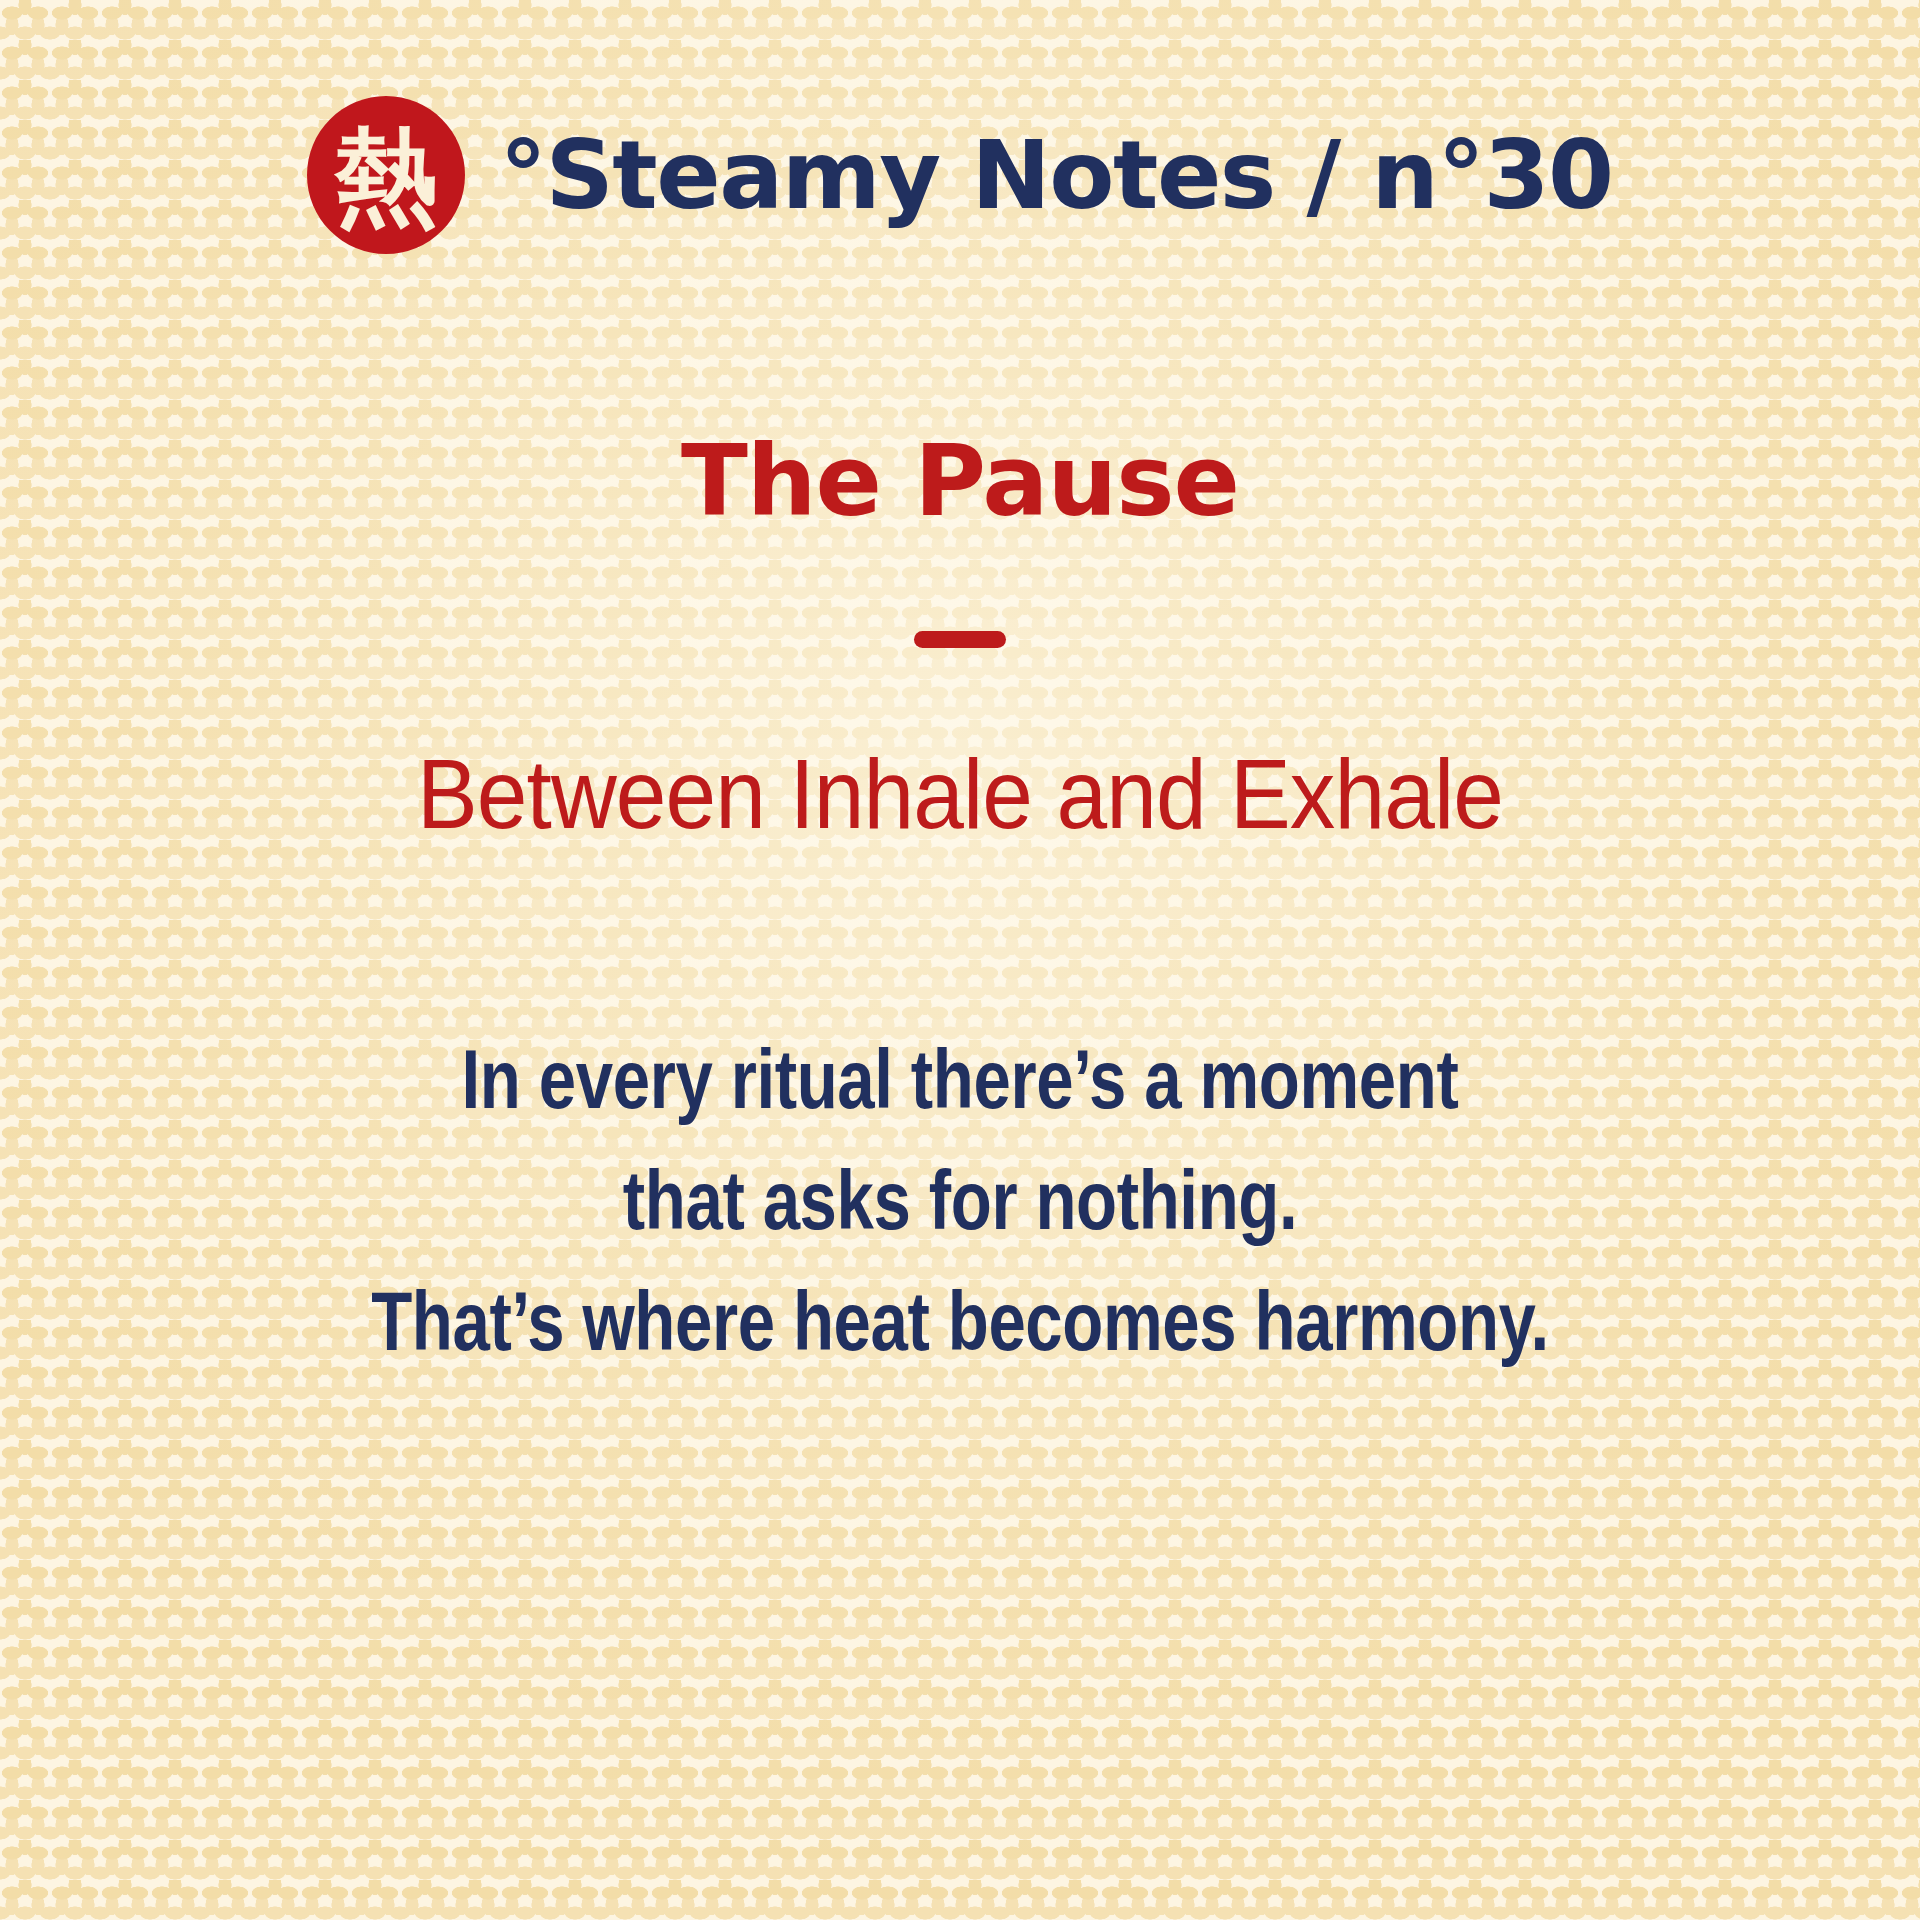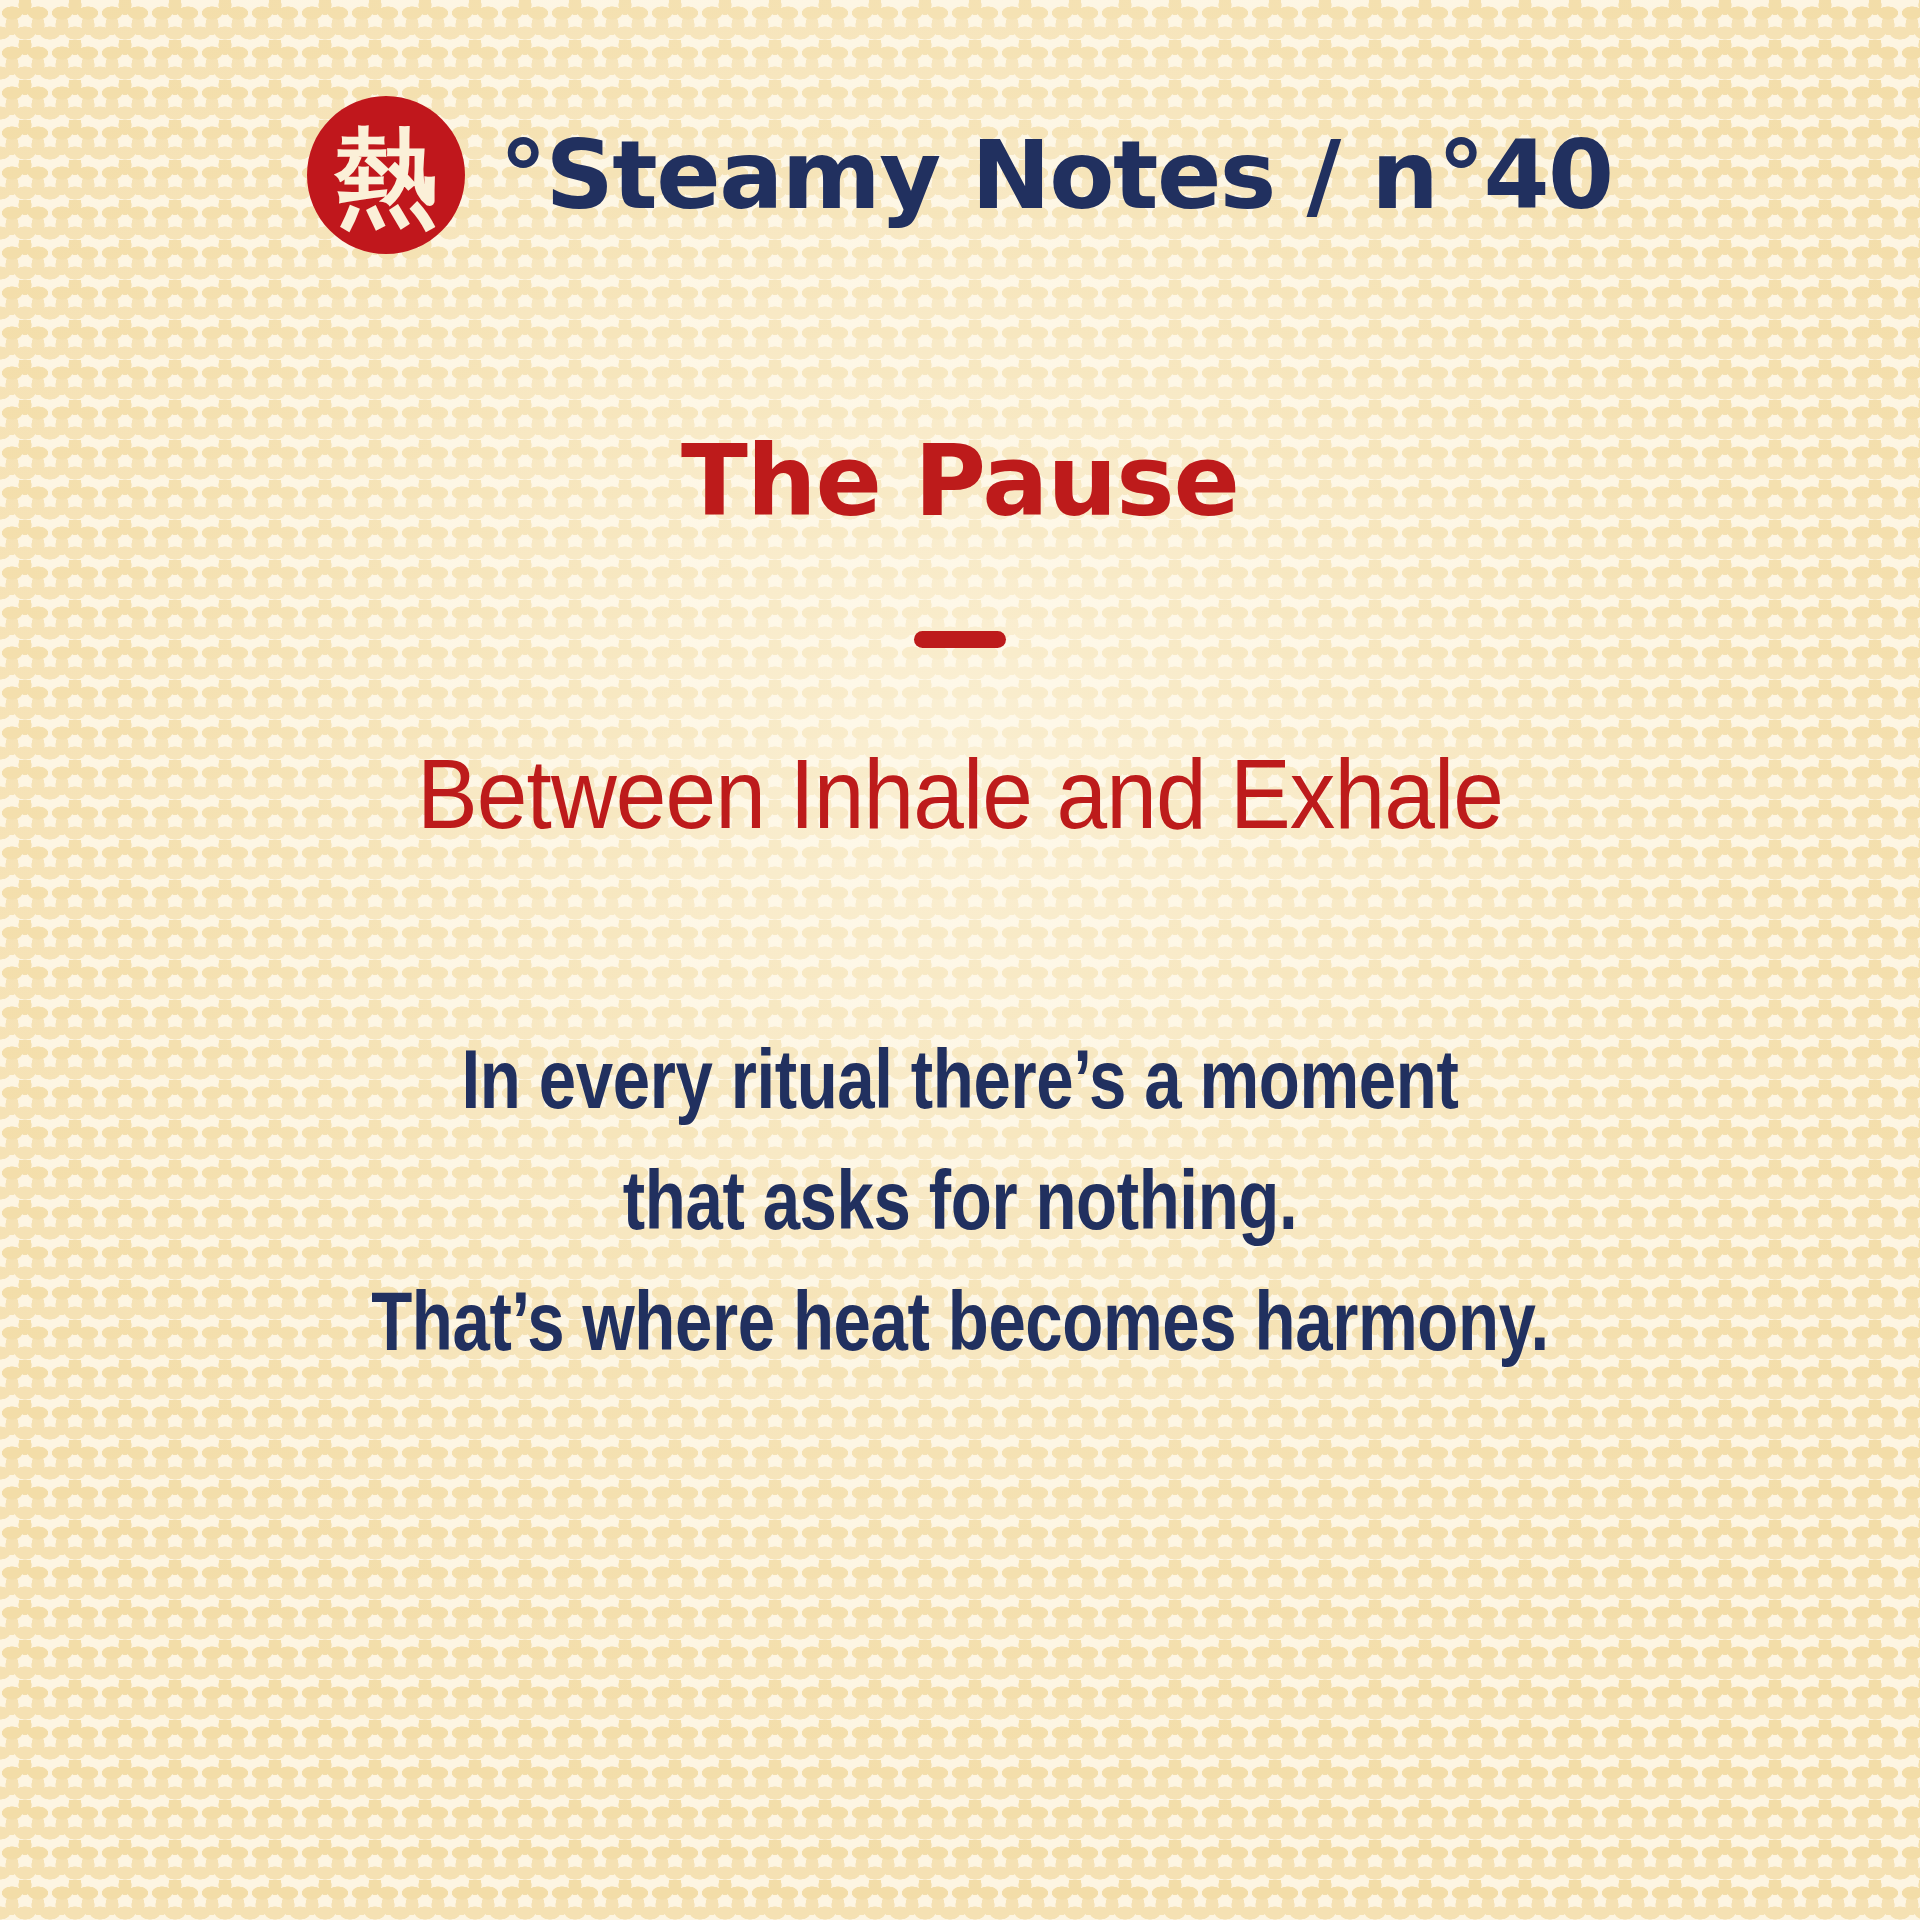--- a/index.html
+++ b/index.html
@@ -166,21 +166,21 @@
   <div id="pattern-wash"></div>
 
   <div id="content">
 
     <div class="header">
 
       <div class="brand-badge">
         <span class="kanji">熱</span>
       </div>
 
-      <div class="brand-title">°Steamy Notes / n°40</div>
+      <div class="brand-title">°Steamy Notes / n°30</div>
     </div>
 
     <div class="main">
 
       <h1 class="kicker-title">The Pause</h1>
 
       <div class="divider-wrap">
         <div class="divider"></div>
       </div>
 

